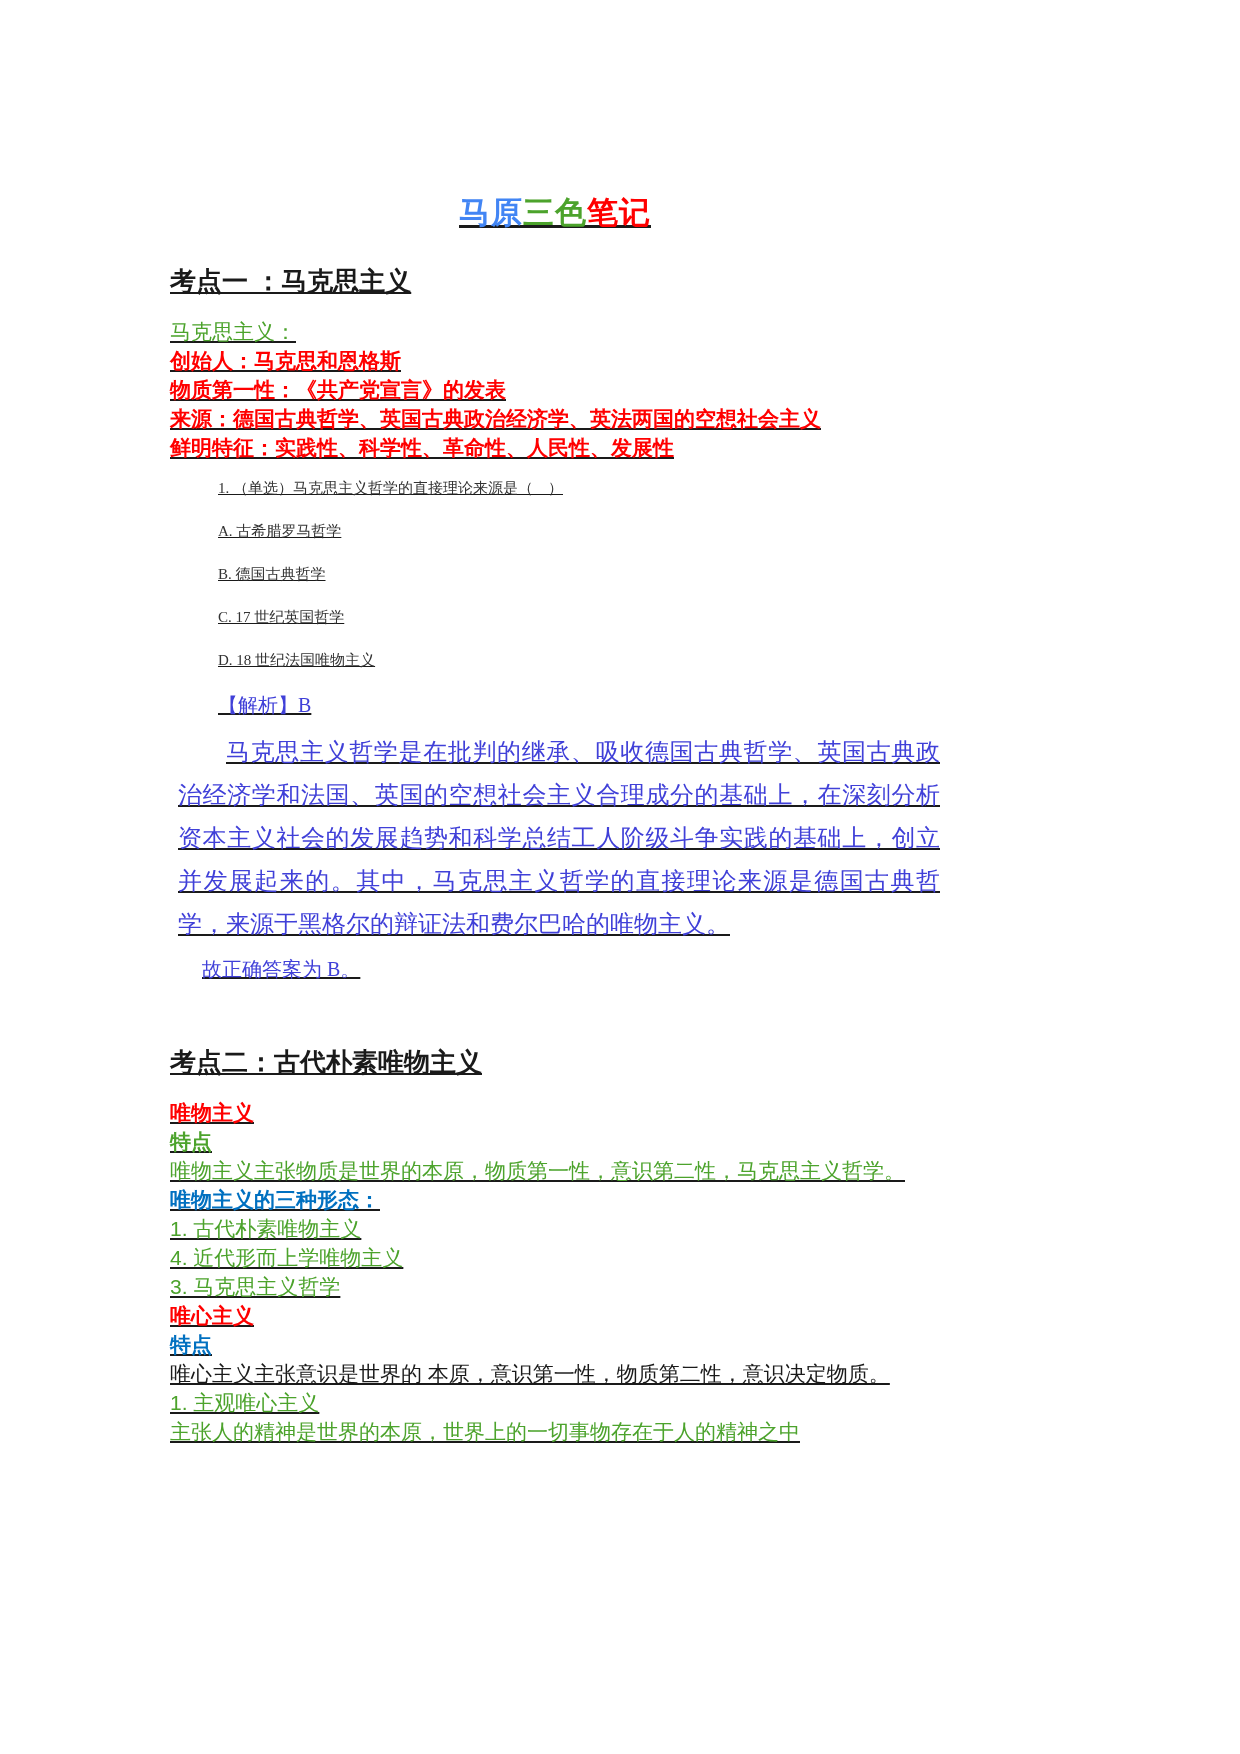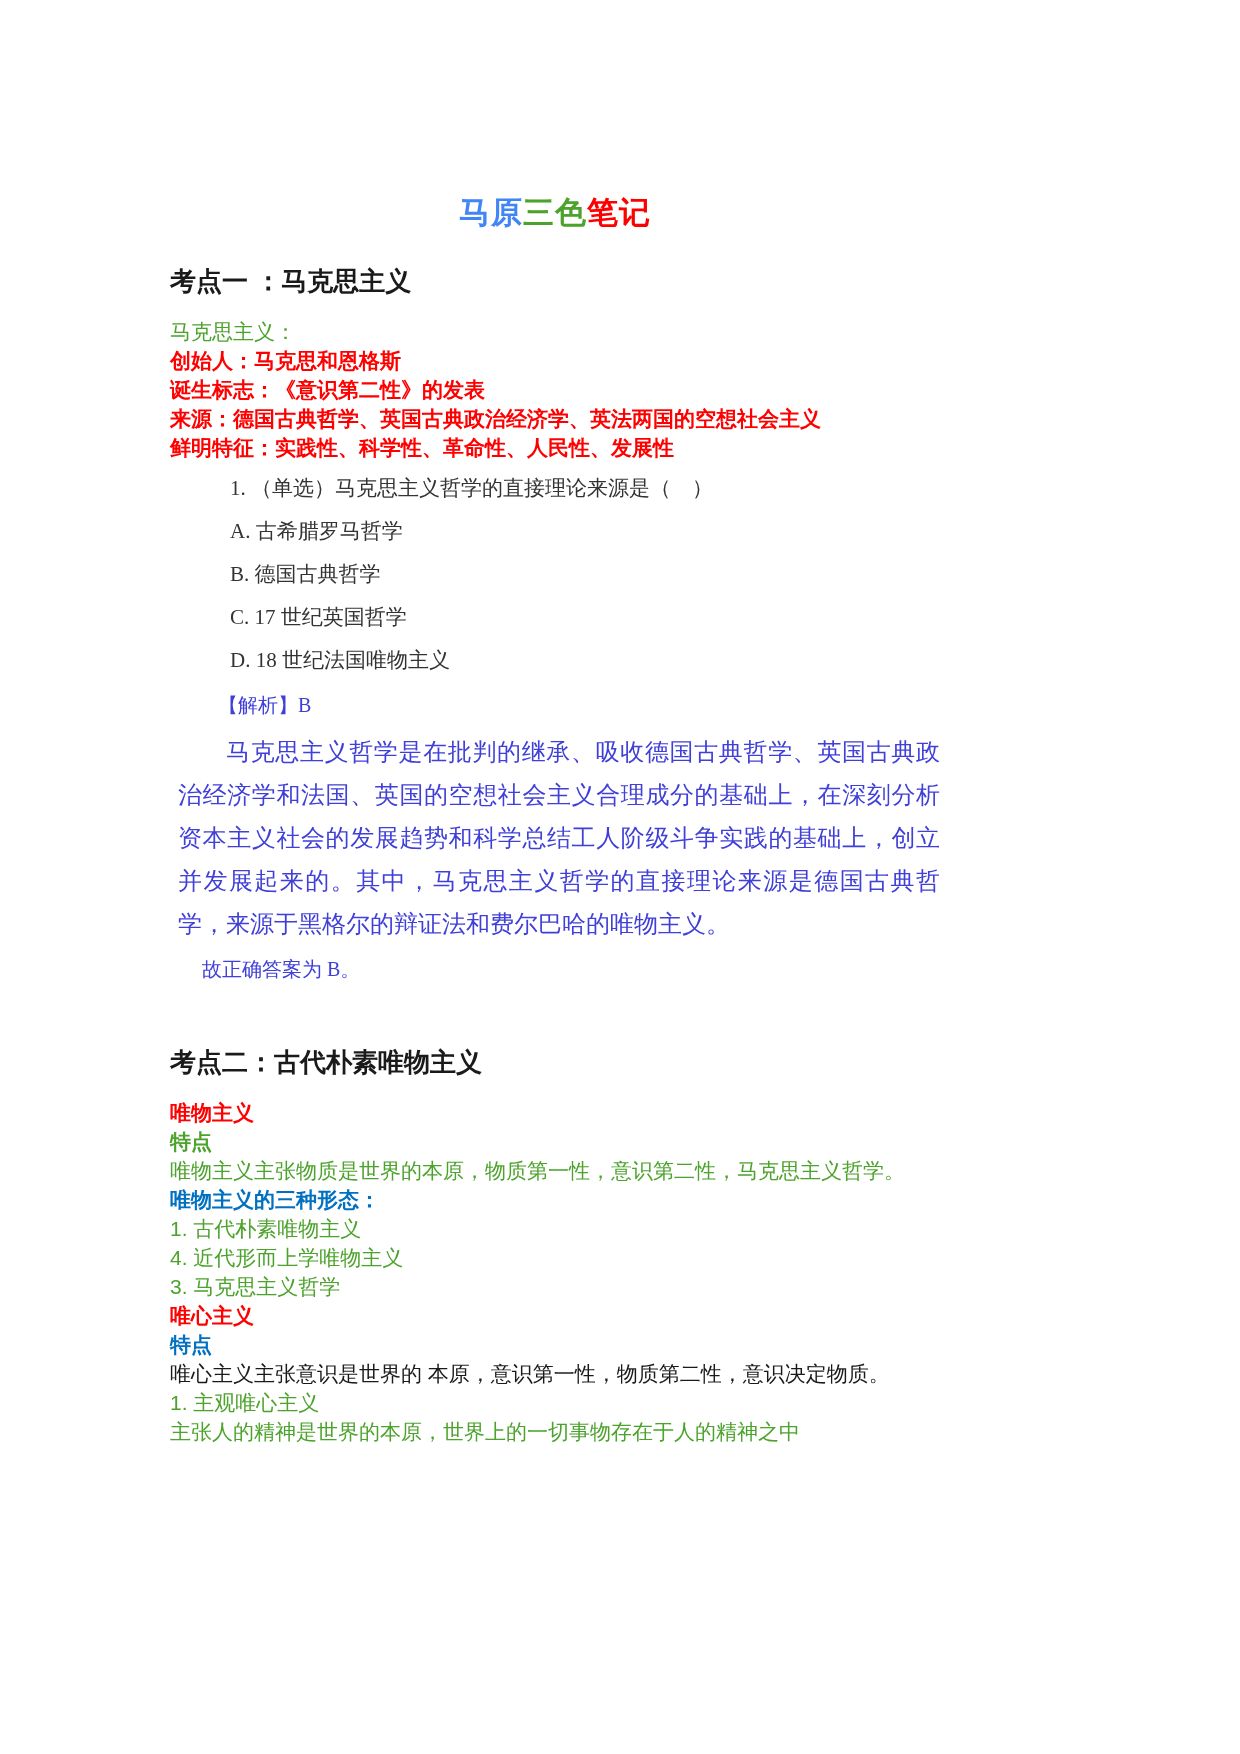--- a/index.html
+++ b/index.html
@@ -8,20 +8,21 @@
     width: 1240px;
     min-height: 1754px;
     font-family: "Liberation Sans", "DejaVu Sans", sans-serif;
     color: #1a1a1a;
   }
   .page {
     width: 1240px;
     min-height: 1754px;
     padding: 192px 300px 80px 170px;
     background: #ffffff;
+    text-decoration: underline;
   }
   .doc-title {
     text-align: center;
     font-size: 31px;
     font-weight: bold;
     letter-spacing: 1px;
     margin-bottom: 30px;
     white-space: nowrap;
   }
   .t-blue  { color: #4285F4; }
@@ -46,24 +47,23 @@
   .c-blue  { color: #0070C0; }
   .c-black { color: #1a1a1a; }
   .bold    { font-weight: bold; }
 
   .question {
     margin: 16px 0 0 48px;
     font-family: "Liberation Serif", "DejaVu Serif", serif;
     color: #333333;
   }
   .q-line {
-    font-size: 21px;
+    font-size: 15px;
     line-height: 20px;
     margin-bottom: 23px;
-    margin-left: 12px;
   }
 
   .analysis {
     color: #4040D8;
     font-family: "Liberation Serif", "DejaVu Serif", serif;
   }
   .a-label {
     margin: 2px 0 14px 48px;
     font-size: 20px;
     line-height: 24px;
@@ -89,21 +89,21 @@
 
 <div class="page">
 
   <h1 class="doc-title"><span class="t-blue">马原</span><span class="t-green">三色</span><span class="t-red">笔记</span></h1>
 
   <h2 class="section-heading">考点一 ：马克思主义</h2>
 
   <div class="notes">
     <div class="note c-green">马克思主义：</div>
     <div class="note c-red bold">创始人：马克思和恩格斯</div>
-    <div class="note c-red bold">诞生标志：《意识第二性》的发表</div>
+    <div class="note c-red bold">物质第一性：《共产党宣言》的发表</div>
     <div class="note c-red bold">来源：德国古典哲学、英国古典政治经济学、英法两国的空想社会主义</div>
     <div class="note c-red bold">鲜明特征：实践性、科学性、革命性、人民性、发展性</div>
   </div>
 
   <div class="question">
     <p class="q-line">1. （单选）马克思主义哲学的直接理论来源是（　）</p>
     <p class="q-line">A. 古希腊罗马哲学</p>
     <p class="q-line">B. 德国古典哲学</p>
     <p class="q-line">C. 17 世纪英国哲学</p>
     <p class="q-line">D. 18 世纪法国唯物主义</p>

